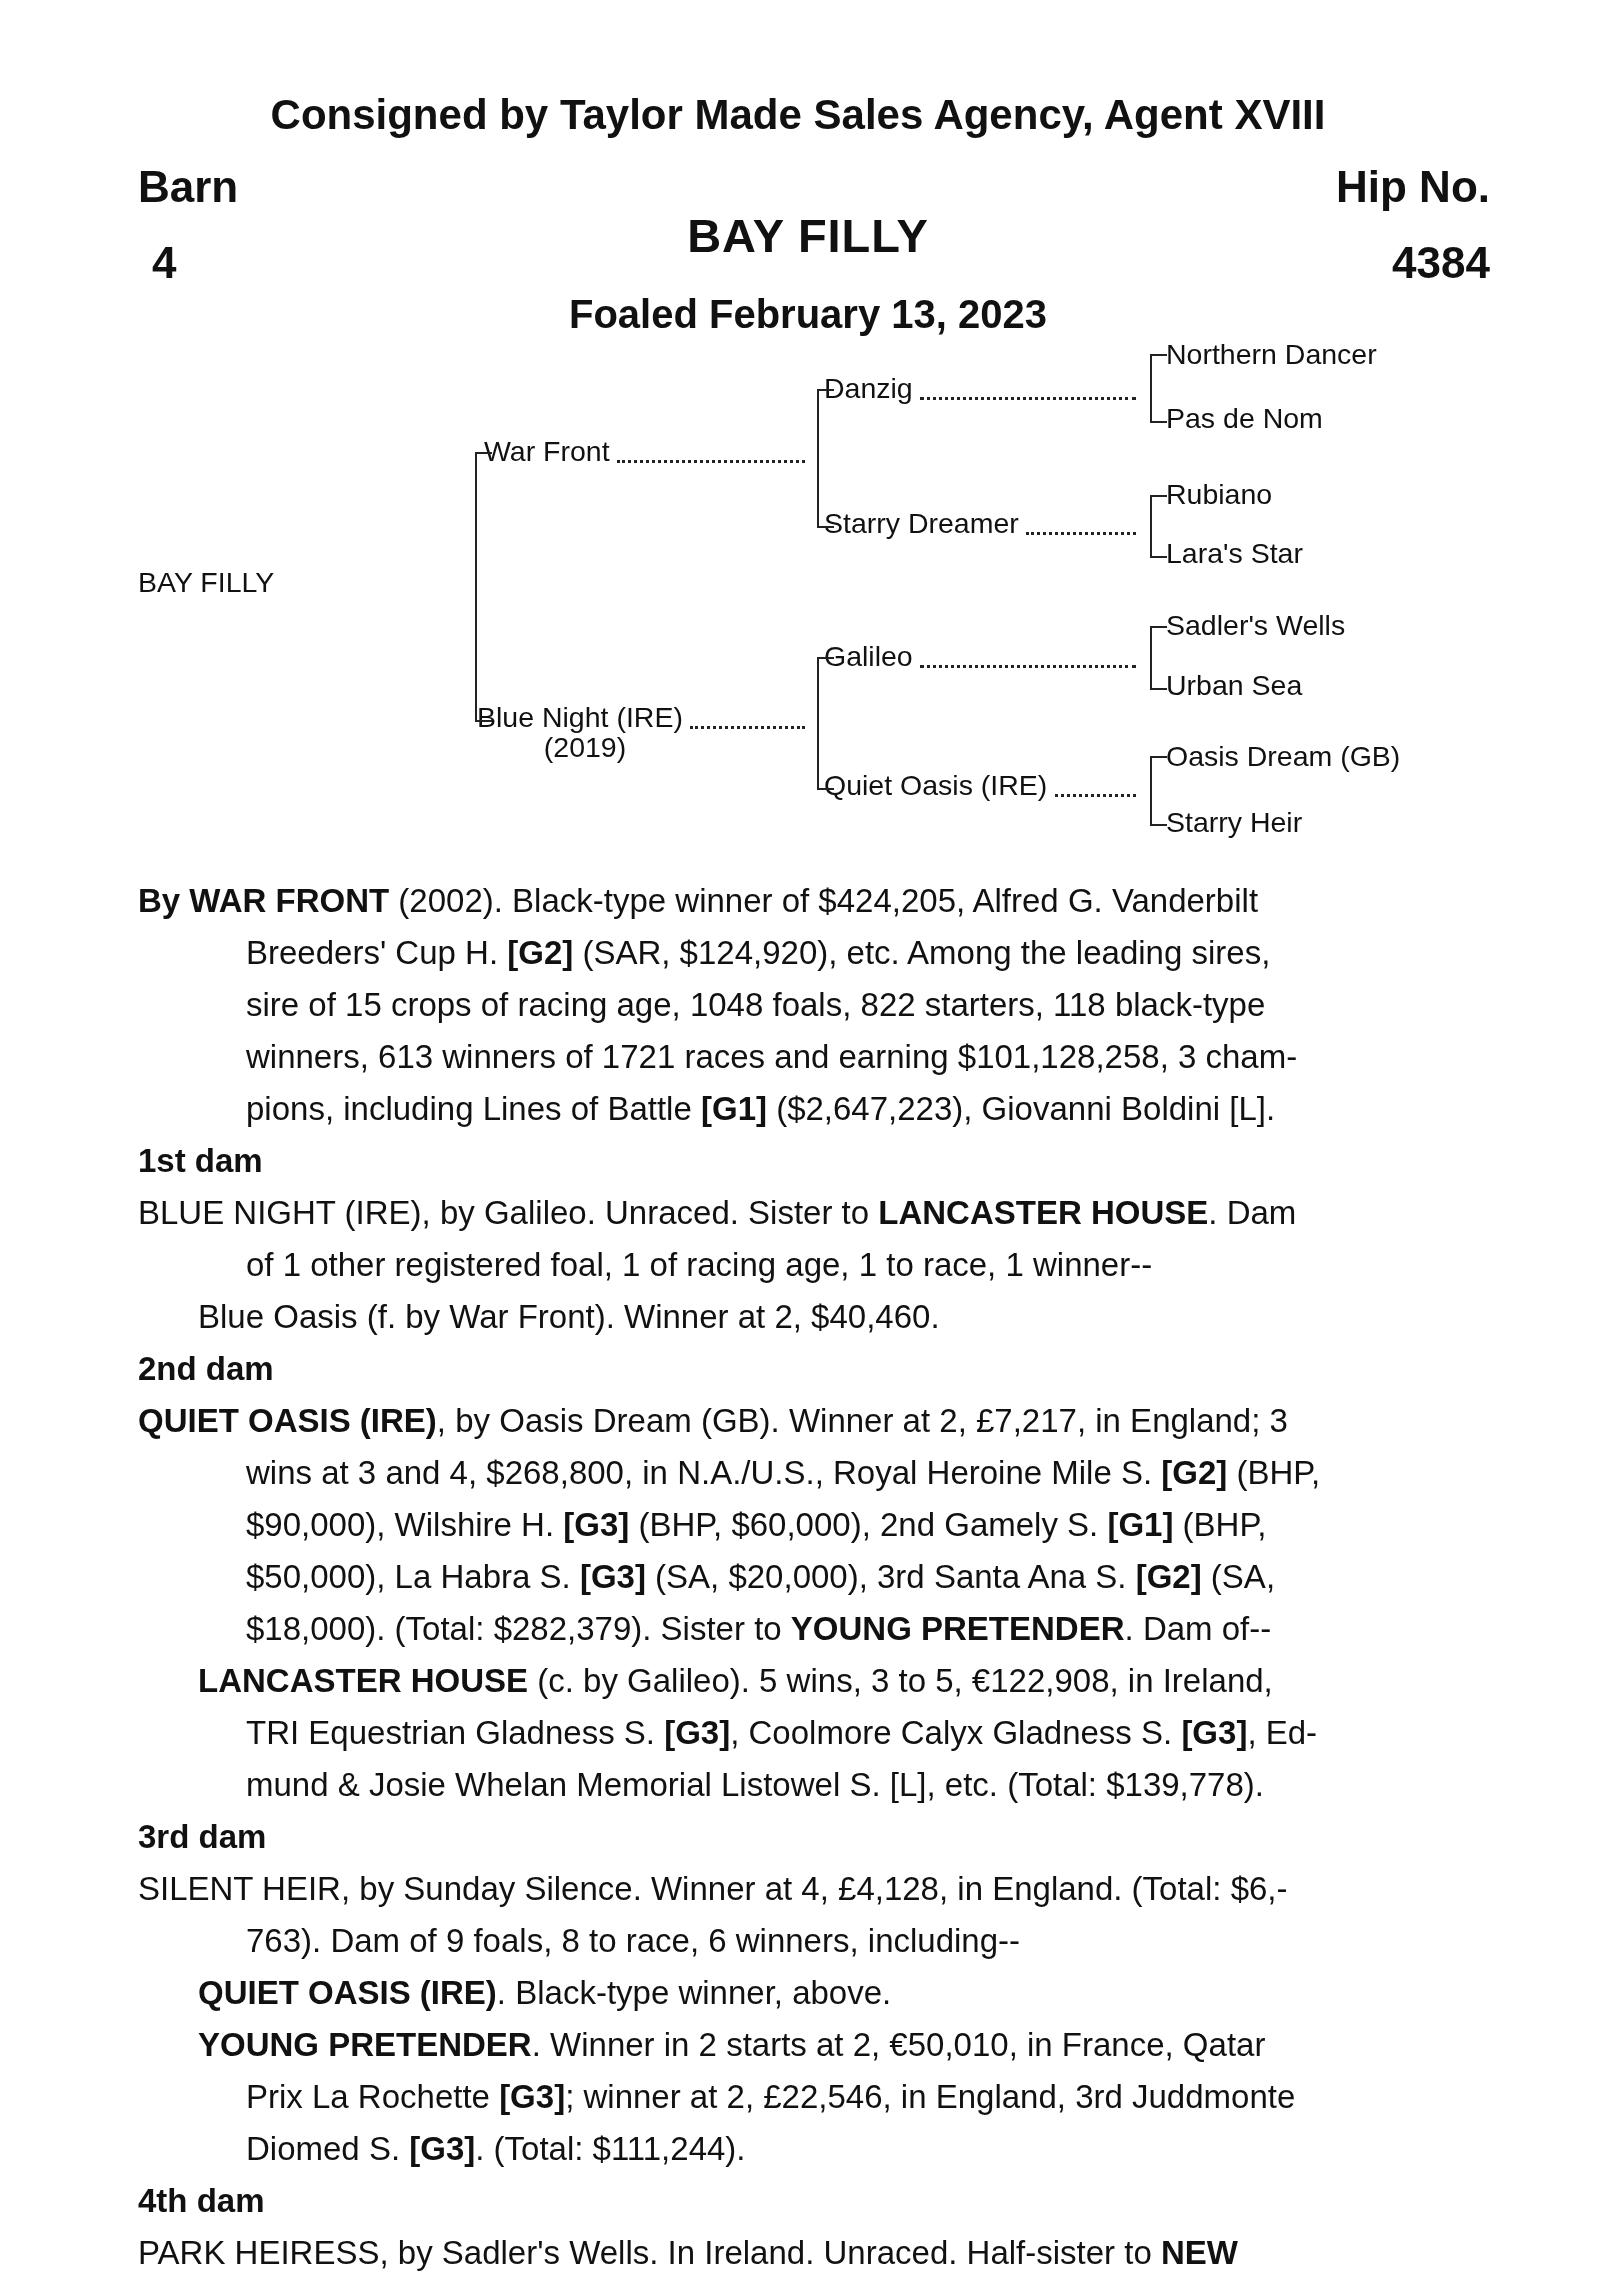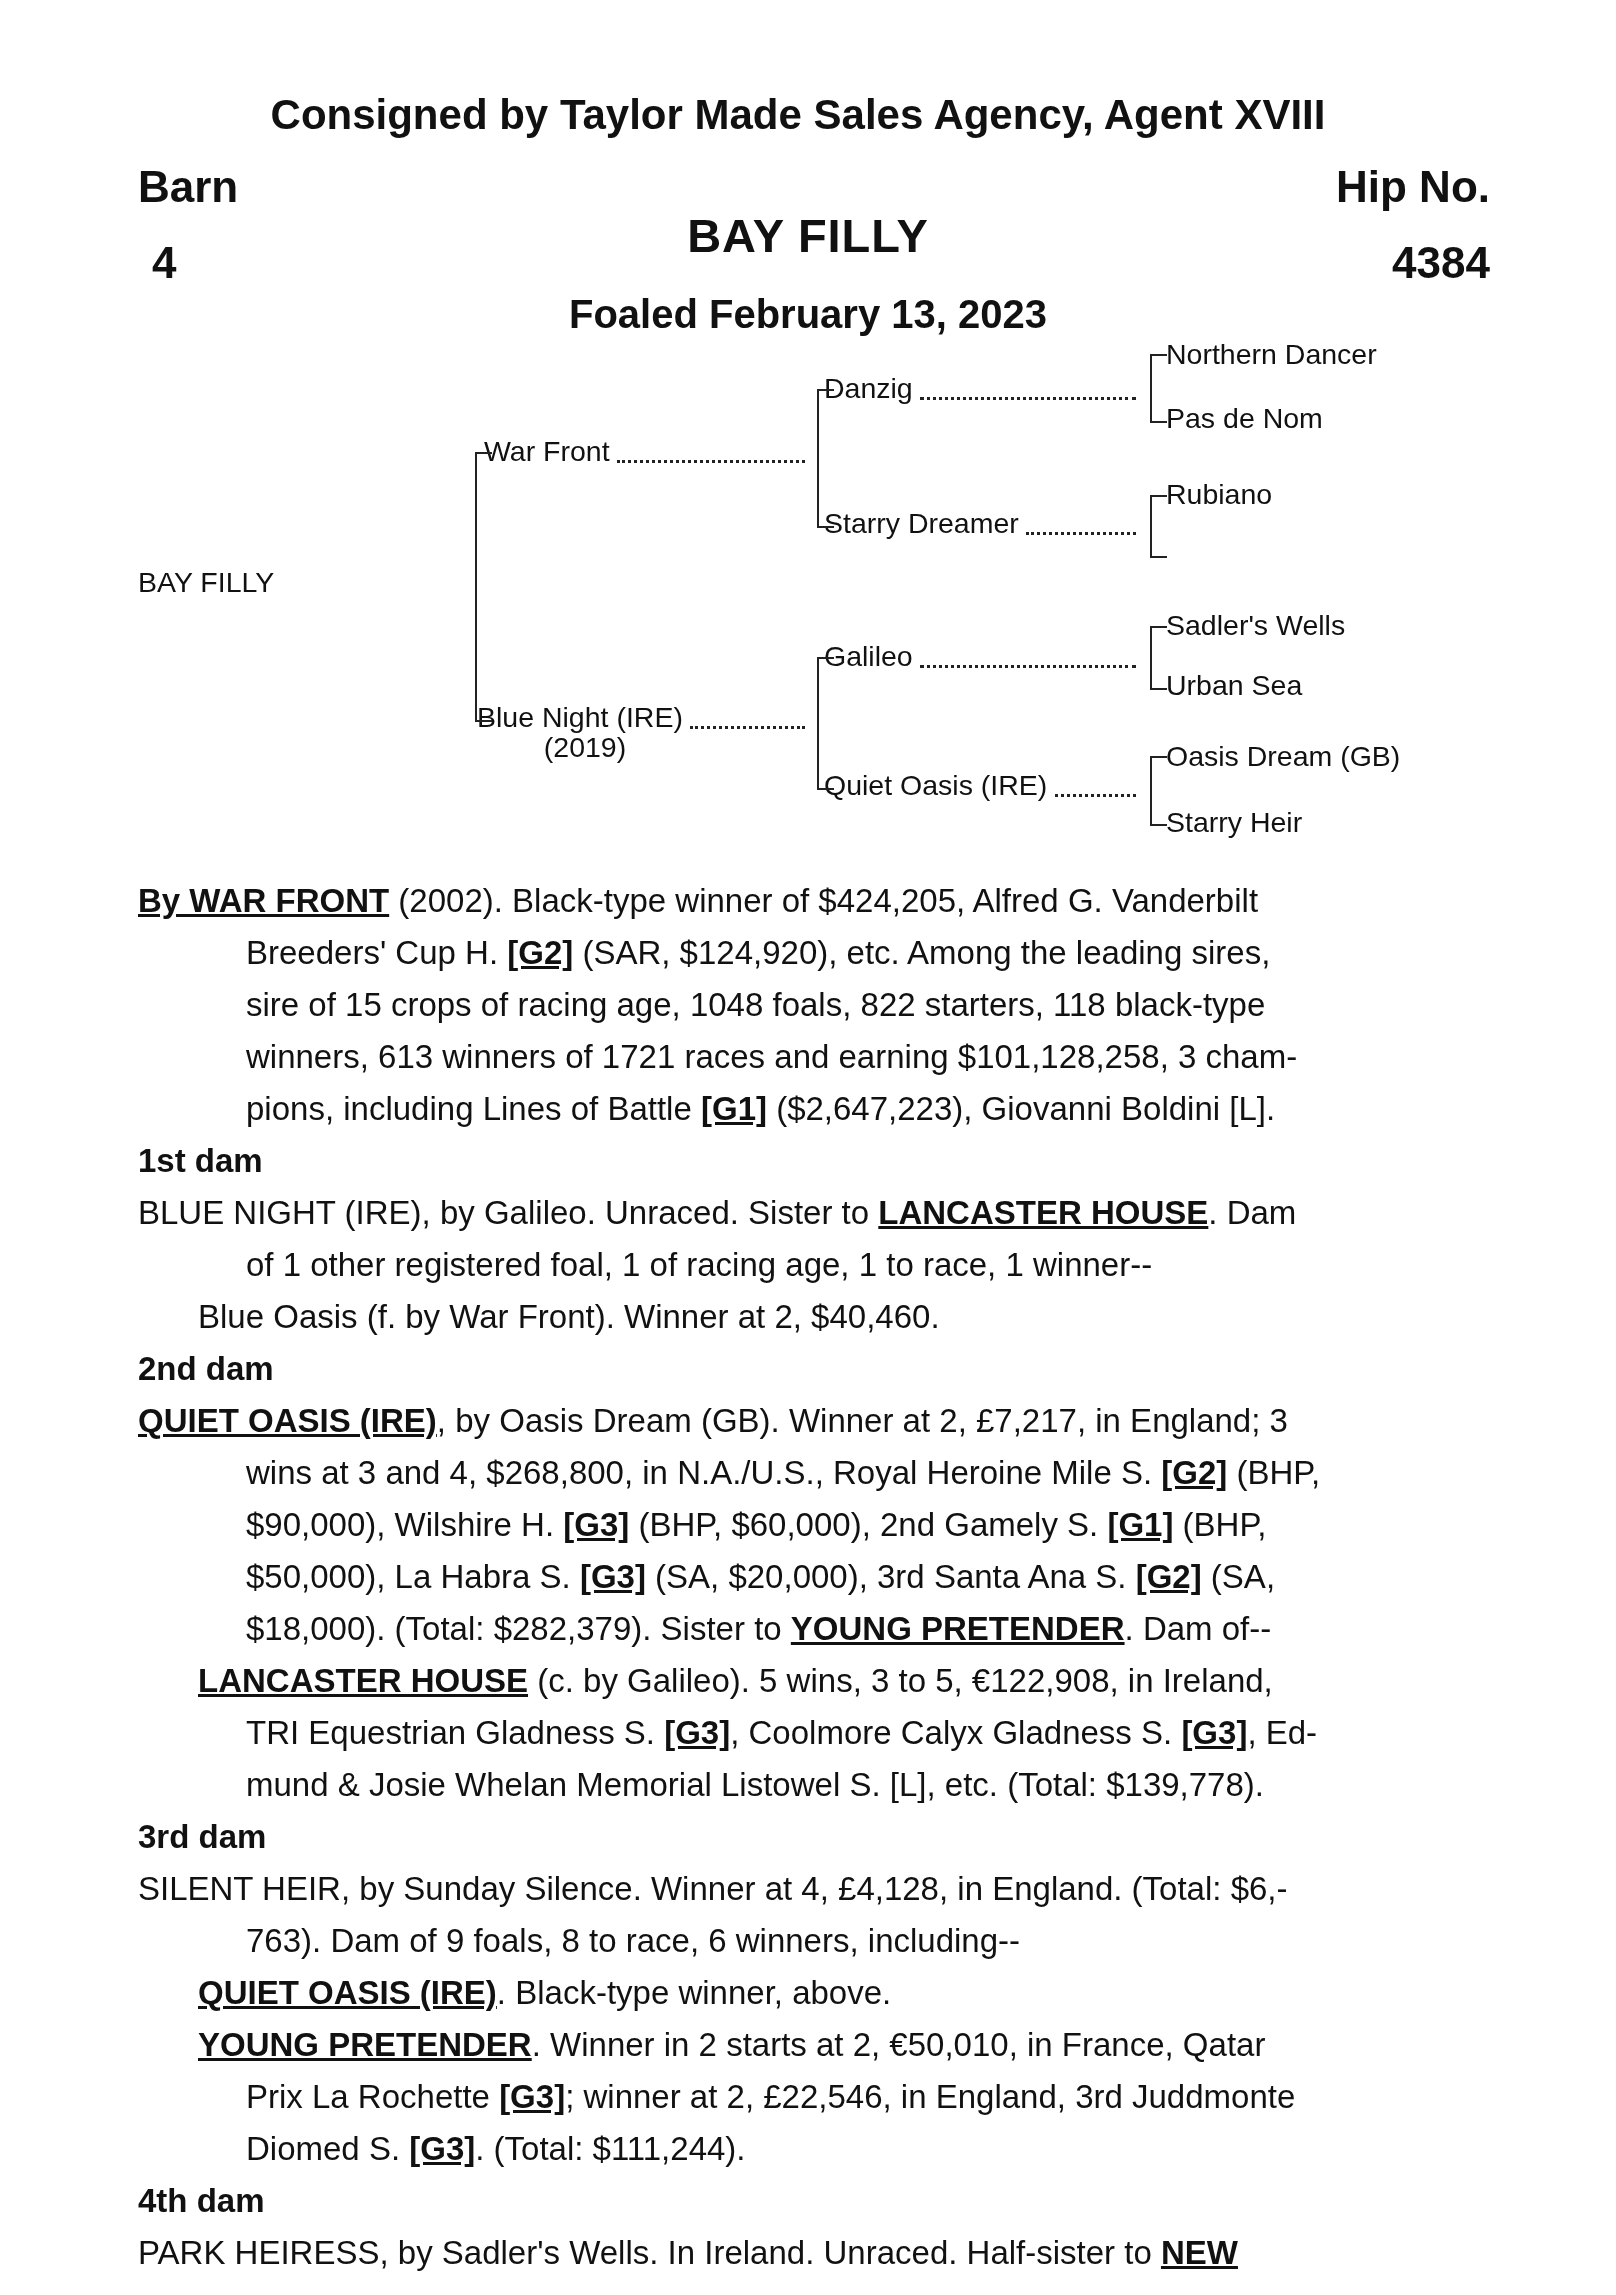--- a/index.html
+++ b/index.html
@@ -28,21 +28,21 @@
   .pyear{position:absolute;text-align:center;white-space:nowrap;}
   .br{position:absolute;width:14.7px;border-left:2.8px solid #222;
     border-top:2.8px solid #222;border-bottom:2.8px solid #222;}
   
   .body-text{position:absolute;left:138px;top:875px;width:1377px;
     font-size:33px;line-height:52px;}
   .ln{white-space:nowrap;position:relative;}
   .ln.c,.ln.kc{padding-left:108px;}
   .ln.k{padding-left:60px;}
   .ln.h{font-weight:bold;}
-  .b{font-weight:bold;text-decoration:underline;}
+  .b{font-weight:bold;}
 </style>
 </head>
 <body>
 
 <div class="page">
 
   <div class="consignor">Consigned by Taylor Made Sales Agency, Agent XVIII</div>
   <div class="barn-label">Barn</div>
   <div class="barn-number">4</div>
   <div class="hip-label">Hip No.</div>
@@ -82,20 +82,23 @@
     </div>
 
     <div class="prow" style="left:1166px;top:21.6px;width:376px;">
         <span class="nm">Northern Dancer</span>
       </div>
     <div class="prow" style="left:1166px;top:86px;width:376px;">
         <span class="nm">Pas de Nom</span>
       </div>
     <div class="prow" style="left:1166px;top:162px;width:376px;">
         <span class="nm">Rubiano</span>
+      </div>
+    <div class="prow" style="left:1166px;top:221px;width:376px;">
+        <span class="nm">Lara's Star</span>
       </div>
     <div class="prow" style="left:1166px;top:293px;width:376px;">
         <span class="nm">Sadler's Wells</span>
       </div>
     <div class="prow" style="left:1166px;top:353px;width:376px;">
         <span class="nm">Urban Sea</span>
       </div>
     <div class="prow" style="left:1166px;top:424px;width:376px;">
         <span class="nm">Oasis Dream (GB)</span>
       </div>

